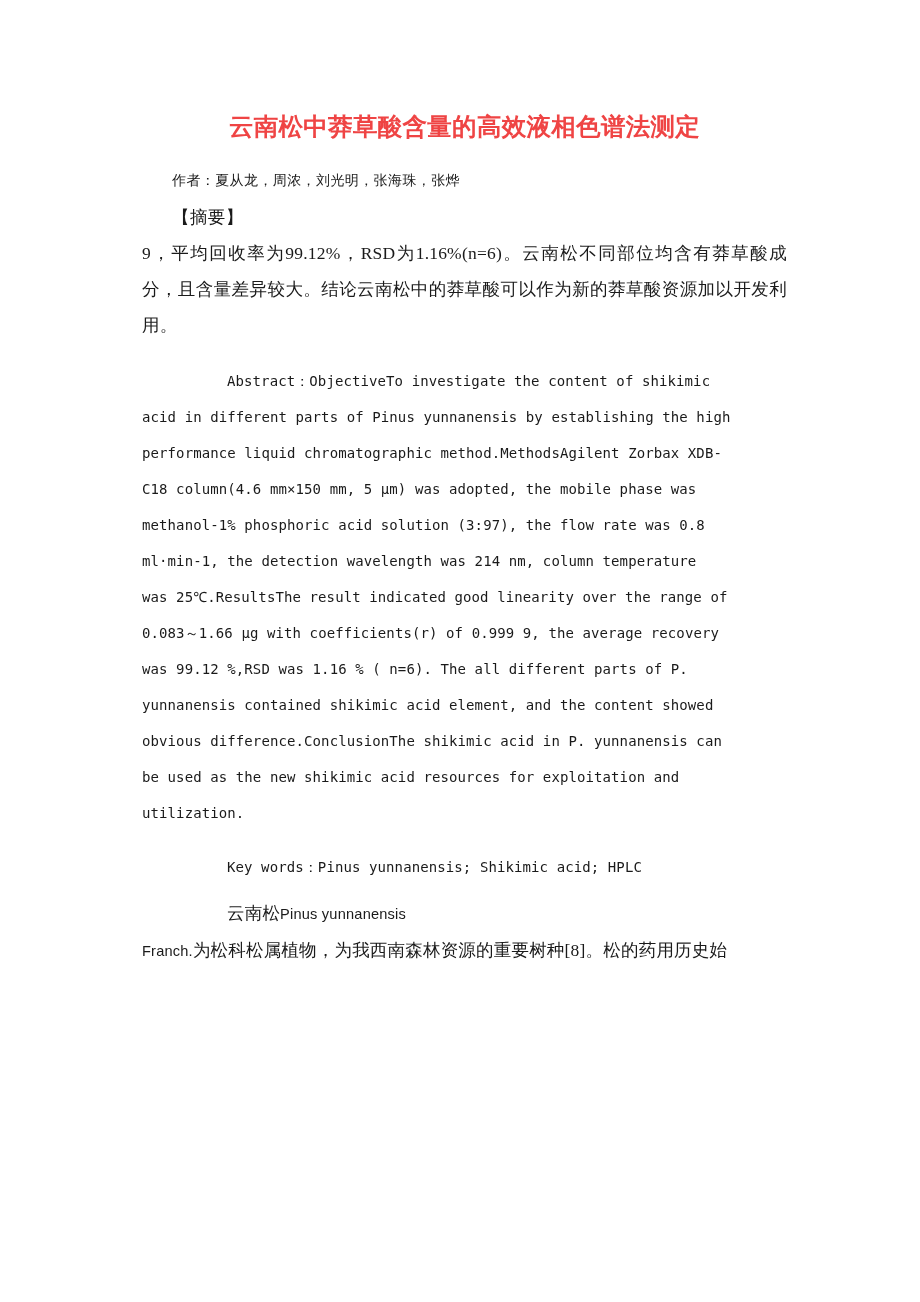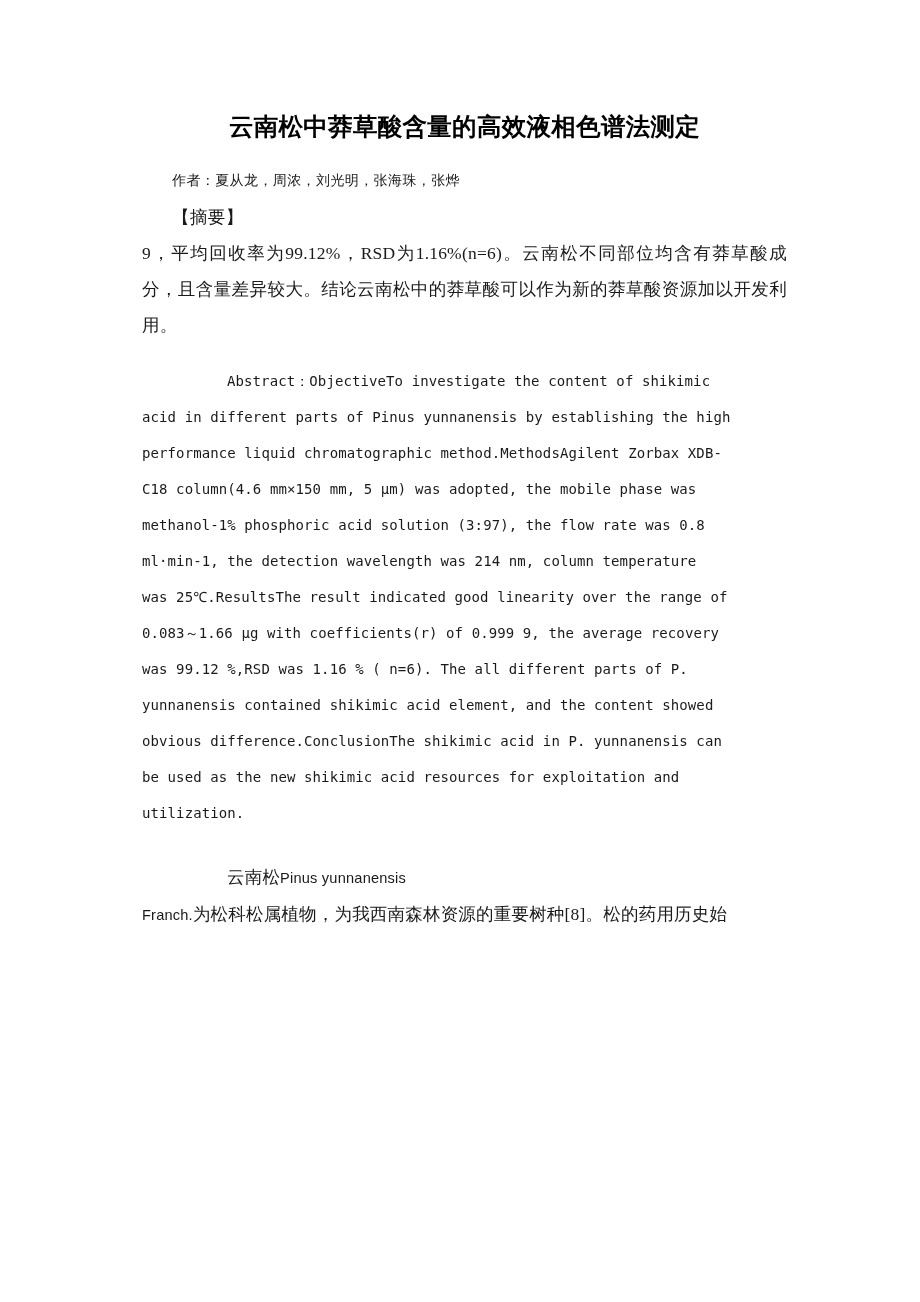--- a/index.html
+++ b/index.html
@@ -116,21 +116,21 @@
     font-size: 14.6px;
   }
   .mixed-indent { padding-left: 85px; }
 </style>
 </head>
 <body>
 
 <div class="page">
   <div class="content">
 
-    <h1 class="doc-title" style="color: #000000;">云南松中莽草酸含量的高效液相色谱法测定</h1>
+    <h1 class="doc-title" style="color: #ef4444;">云南松中莽草酸含量的高效液相色谱法测定</h1>
 
     <p class="authors">作者：夏从龙，周浓，刘光明，张海珠，张烨</p>
 
     <p class="label-line">【摘要】</p>
 
 
     <p class="cn-para">9，平均回收率为99.12%，RSD为1.16%(n=6)。云南松不同部位均含有莽草酸成分，且含量差异较大。结论云南松中的莽草酸可以作为新的莽草酸资源加以开发利用。</p>
 
     <div class="gap-sm"></div>
 
@@ -147,20 +147,21 @@
 was 25℃.ResultsThe result indicated good linearity over the range of
 0.083～1.66 μg with coefficients(r) of 0.999 9, the average recovery
 was 99.12 %,RSD was 1.16 % ( n=6). The all different parts of P.
 yunnanensis contained shikimic acid element, and the content showed
 obvious difference.ConclusionThe shikimic acid in P. yunnanensis can
 be used as the new shikimic acid resources for exploitation and
 utilization.</p>
 
     <div class="gap-md"></div>
 
+    <p class="en-para en-indent">Key words：Pinus yunnanensis; Shikimic acid; HPLC</p>
 
     <div class="gap-sm"></div>
 
     <p class="mixed-para mixed-indent"><span>云南松</span><span class="en">Pinus yunnanensis</span></p>
 
     <p class="mixed-para"><span class="en">Franch.</span><span>为松科松属植物，为我西南森林资源的重要树种[8]。松的药用历史始</span></p>
 
   </div>
 </div>
 

